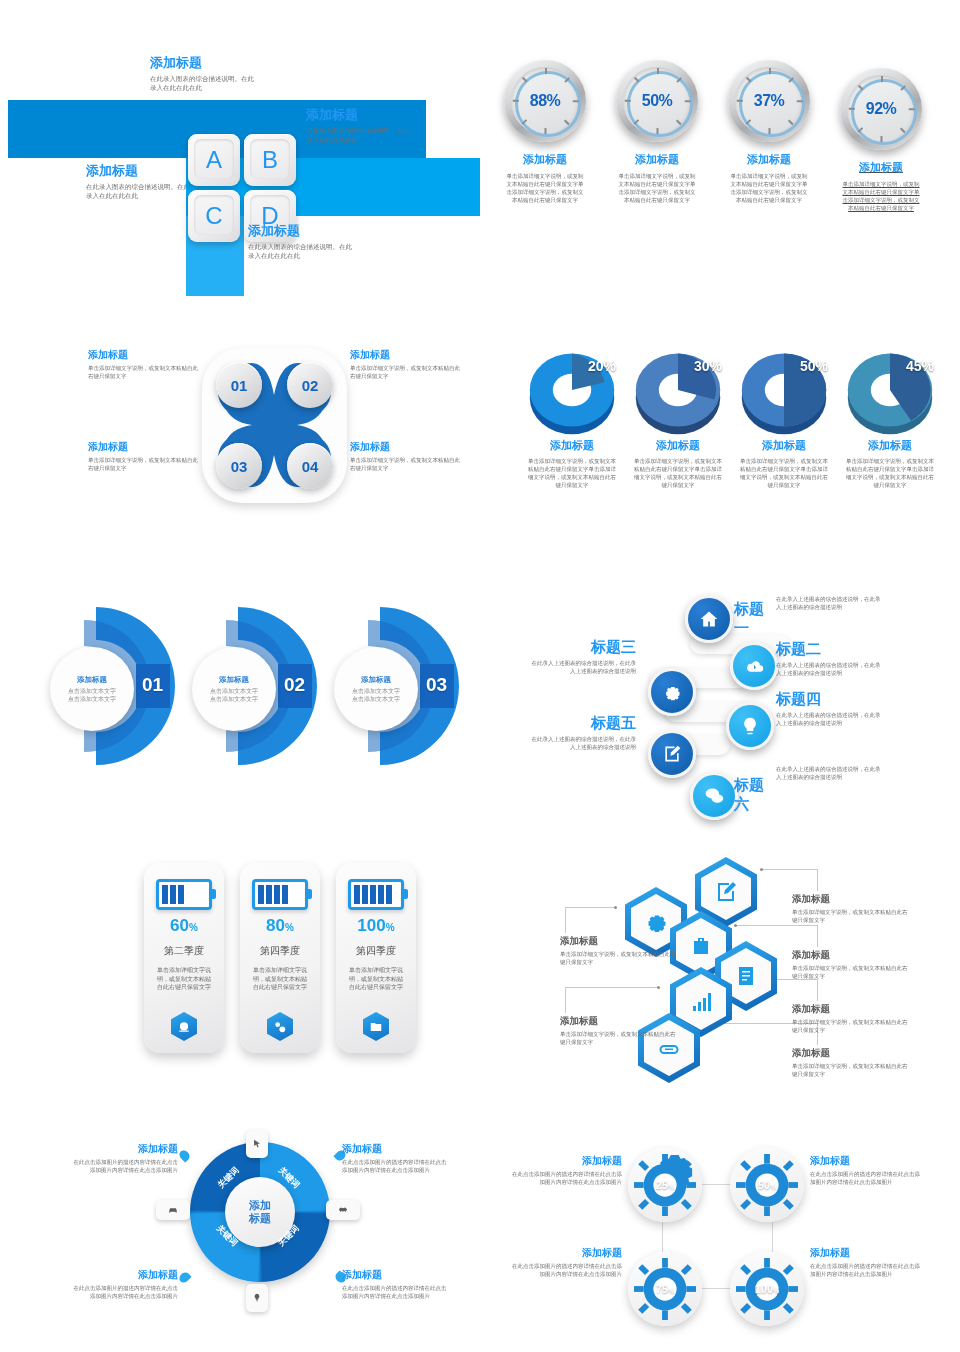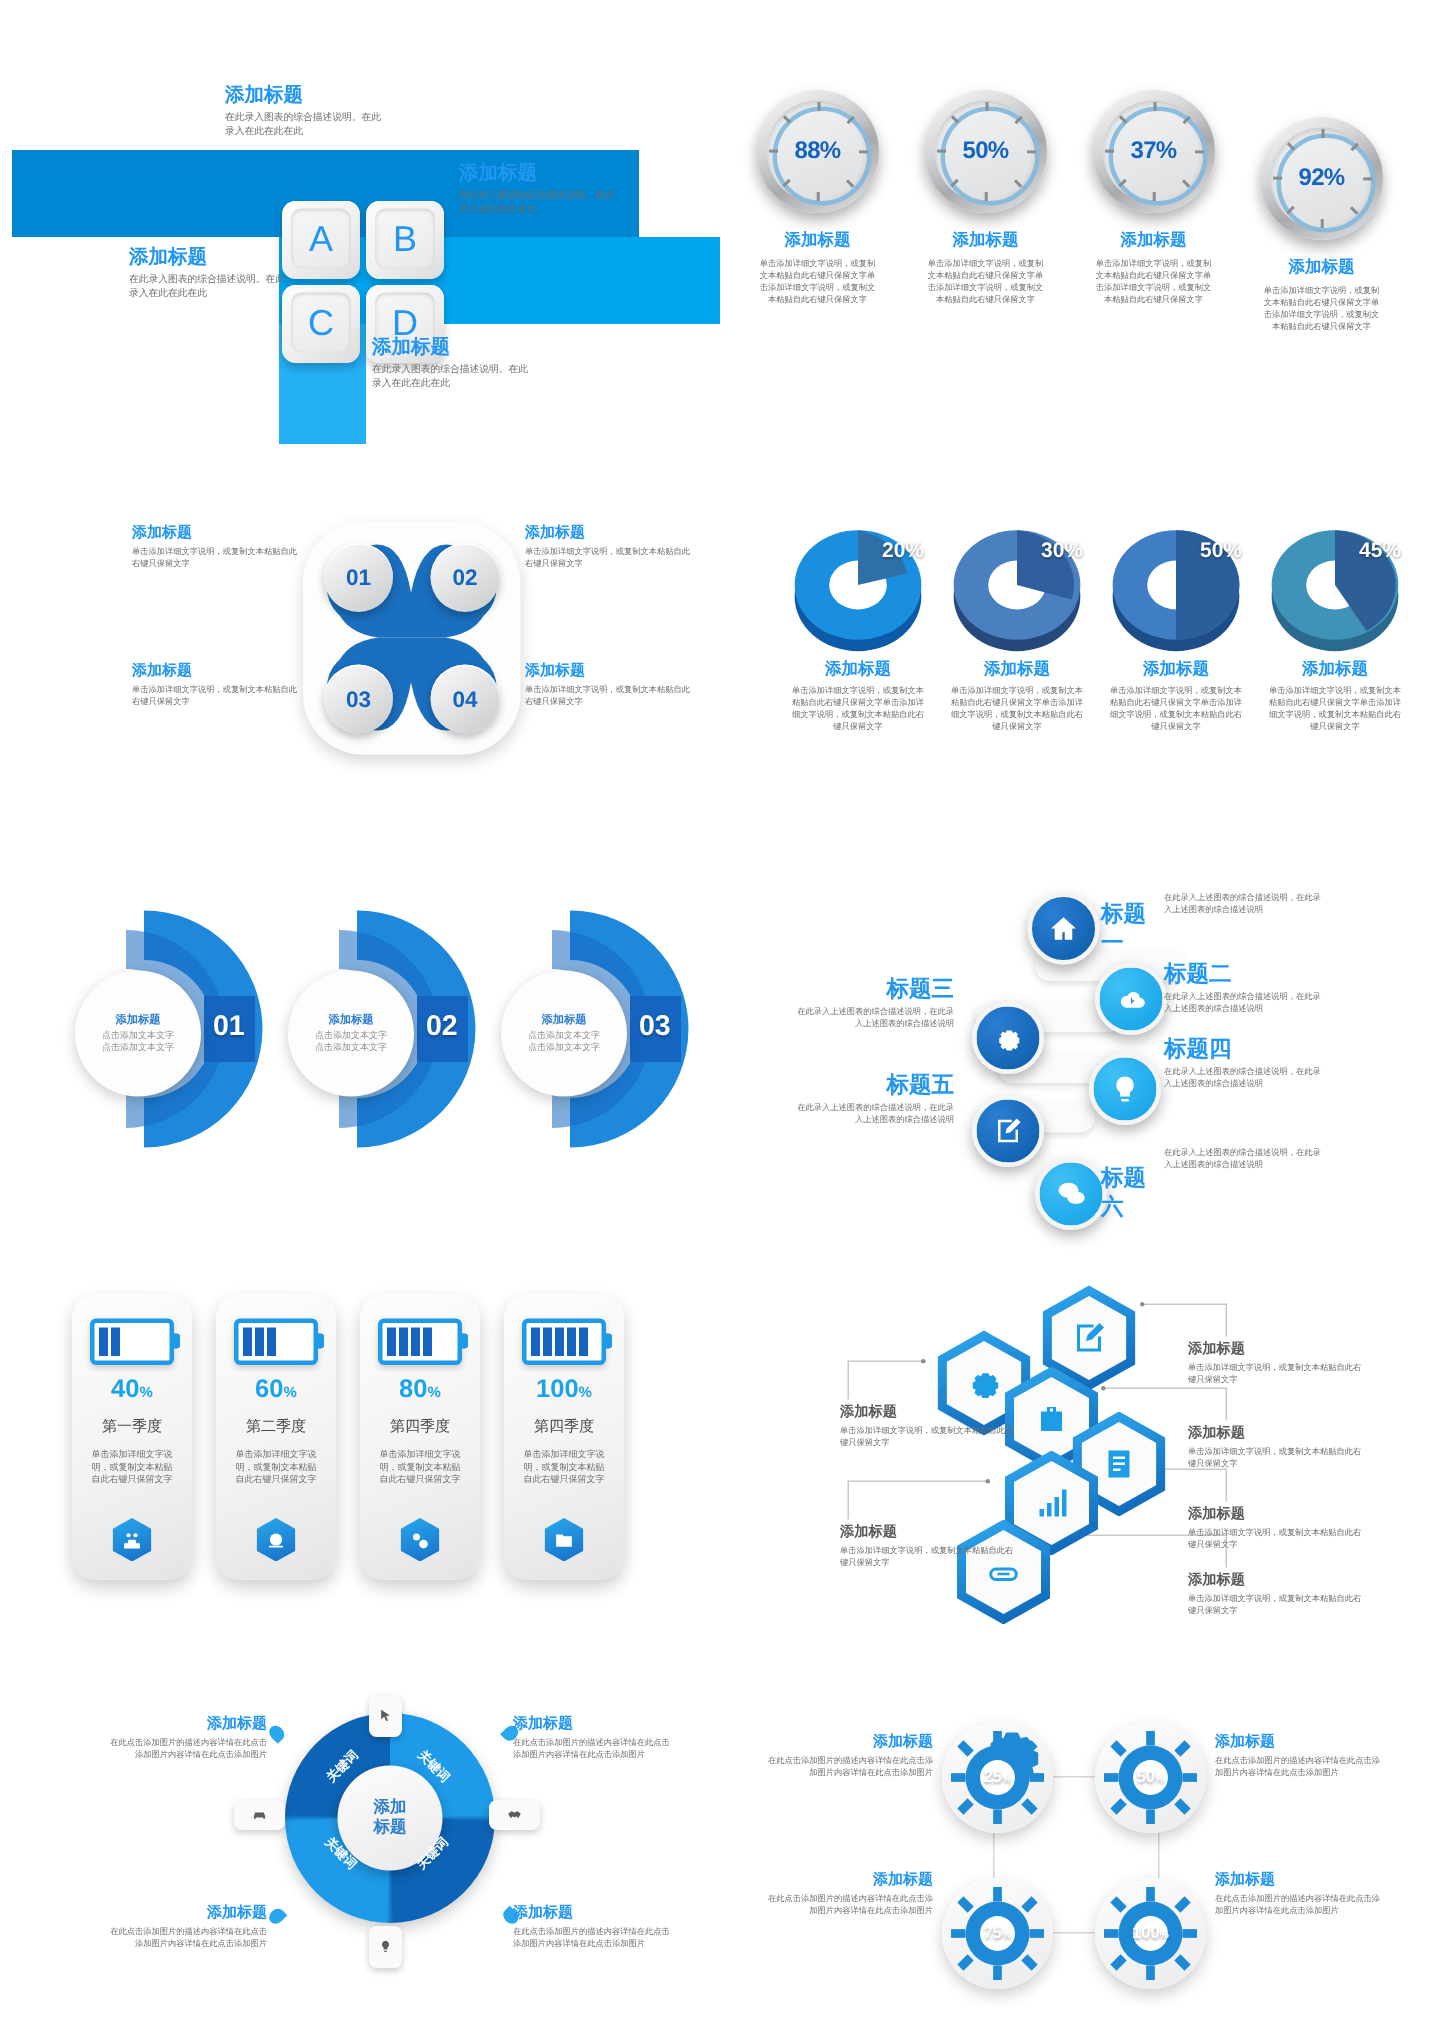--- a/index.html
+++ b/index.html
@@ -262,21 +262,21 @@
         <div class="tick" style="transform:rotate(135deg)"></div>
       <div class="tick" style="transform:rotate(180deg)"></div>
         <div class="tick" style="transform:rotate(225deg)"></div>
       <div class="tick" style="transform:rotate(270deg)"></div>
         <div class="tick" style="transform:rotate(315deg)"></div>
       <div class="val">37%</div>
     </div>
     <div class="title">添加标题</div>
     <div class="desc">单击添加详细文字说明，或复制文本粘贴自此右键只保留文字单击添加详细文字说明，或复制文本粘贴自此右键只保留文字</div>
   </div>
-  <div class="gauge-col" style="left:336px;top:18px;">
+  <div class="gauge-col" style="left:336px;top:8px;text-decoration:underline;">
     <div class="gauge">
       <div class="ring"></div>
       <div class="tick" style="transform:rotate(0deg)"></div>
         <div class="tick" style="transform:rotate(45deg)"></div>
       <div class="tick" style="transform:rotate(90deg)"></div>
         <div class="tick" style="transform:rotate(135deg)"></div>
       <div class="tick" style="transform:rotate(180deg)"></div>
         <div class="tick" style="transform:rotate(225deg)"></div>
       <div class="tick" style="transform:rotate(270deg)"></div>
         <div class="tick" style="transform:rotate(315deg)"></div>
@@ -463,21 +463,21 @@
   </div>
   <div class="tb" style="left:246px;top:6px;width:105px;">
     <div class="desc">在此录入上述图表的综合描述说明，在此录入上述图表的综合描述说明</div>
   </div>
 
   <div class="tb" style="left:246px;top:50px;width:105px;">
     <div class="title">标题二</div>
     <div class="desc">在此录入上述图表的综合描述说明，在此录入上述图表的综合描述说明</div>
   </div>
 
-  <div class="tb" style="left:0;top:60px;width:106px;text-align:right;">
+  <div class="tb" style="left:0;top:48px;width:106px;text-align:right;">
     <div class="title">标题三</div>
     <div class="desc">在此录入上述图表的综合描述说明，在此录入上述图表的综合描述说明</div>
   </div>
 
   <div class="tb" style="left:246px;top:100px;width:105px;">
     <div class="title">标题四</div>
     <div class="desc">在此录入上述图表的综合描述说明，在此录入上述图表的综合描述说明</div>
   </div>
 
   <div class="tb" style="left:0;top:124px;width:106px;text-align:right;">
@@ -487,38 +487,20 @@
 
   <div class="tb" style="left:204px;top:186px;width:44px;">
     <div class="title">标题六</div>
   </div>
   <div class="tb" style="left:246px;top:176px;width:105px;">
     <div class="desc">在此录入上述图表的综合描述说明，在此录入上述图表的综合描述说明</div>
   </div>
 </div>
 
 <div class="sec" id="s7">
-  <div class="bcard" style="left:8px;top:8px;">
-    <div class="bat">
-        <div class="cells">
-          <i></i>
-          <i></i>
-        </div>
-      </div>
-    <div class="pct"><span>40</span><small>%</small></div>
-    <div class="qt">第一季度</div>
-    <div class="desc">单击添加详细文字说明，或复制文本粘贴自此右键只保留文字</div>
-    <div class="hexsm">
-        <svg viewBox="0 0 24 24">
-          <circle cx="8" cy="6" r="2.4"></circle>
-          <circle cx="16" cy="6" r="2.4"></circle>
-          <path d="M3 21v-6h4l1-4h8l1 4h4v6z"></path>
-        </svg>
-      </div>
-  </div>
   <div class="bcard" style="left:104px;top:8px;">
     <div class="bat">
         <div class="cells">
           <i></i>
           <i></i>
           <i></i>
         </div>
       </div>
     <div class="pct"><span>60</span><small>%</small></div>
     <div class="qt">第二季度</div>

